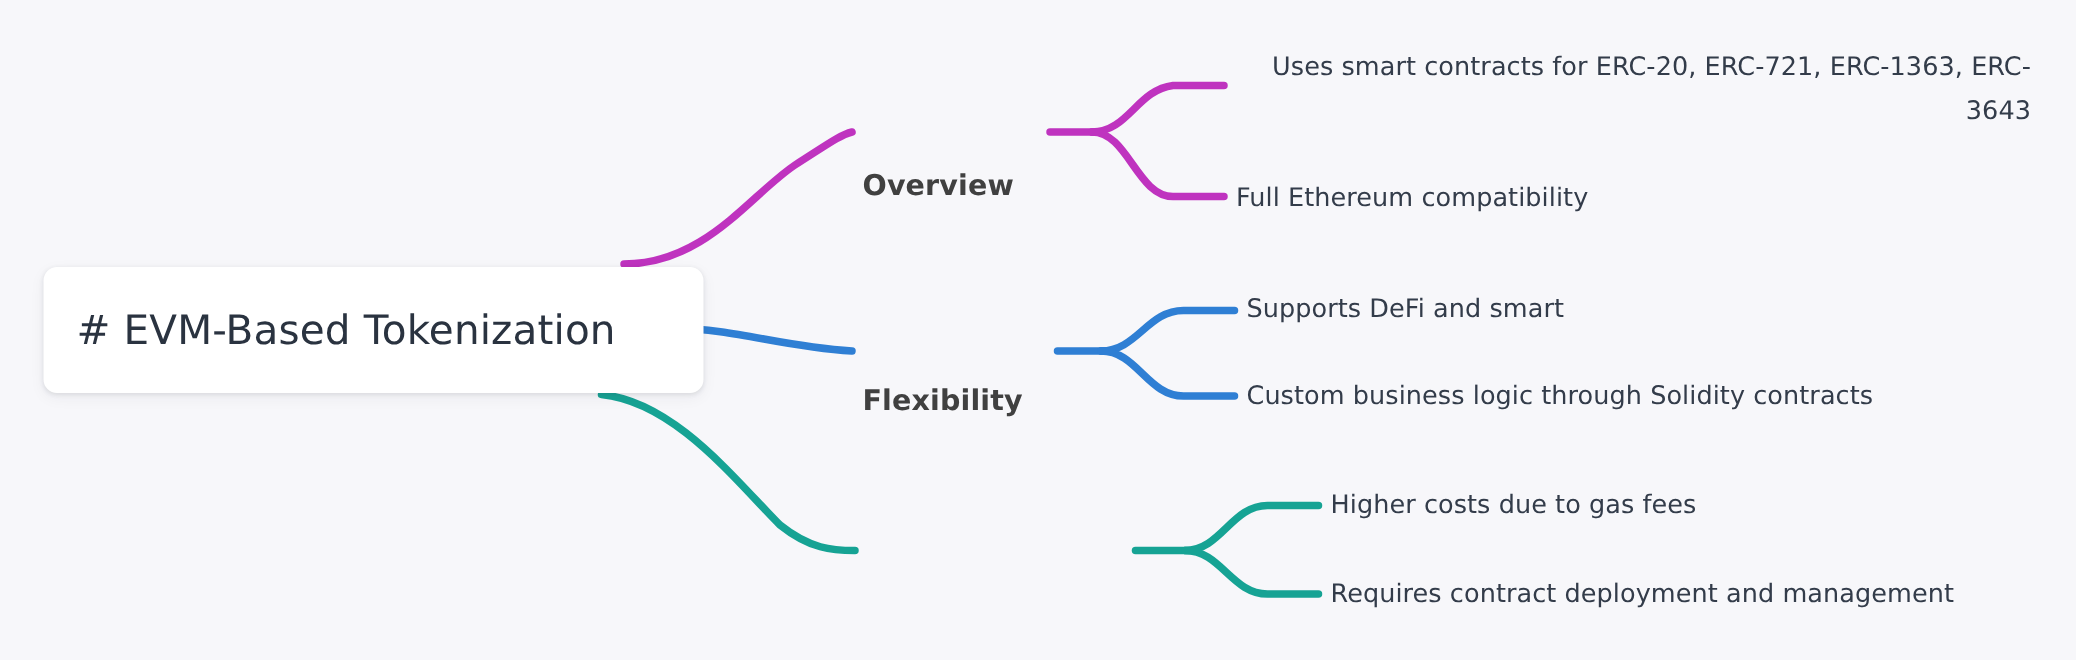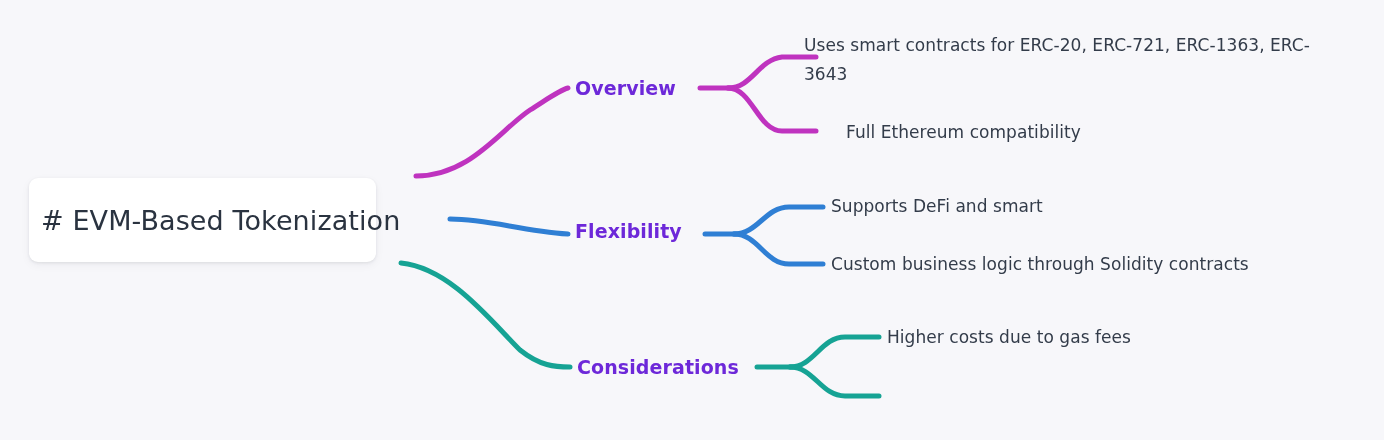--- a/index.html
+++ b/index.html
@@ -32,62 +32,63 @@
     top: 0;
     width: 1384px;
     height: 440px;
   }
 
   
   .root-node {
     position: absolute;
     left: 29px;
     top: 178px;
-    width: 347px;
+    width: 440px;
     height: 84px;
     background: #ffffff;
     border-radius: 9px;
     box-shadow: 0 1px 3px rgba(40, 45, 60, 0.10), 0 3px 10px rgba(40, 45, 60, 0.05);
     display: flex;
     align-items: center;
     box-sizing: border-box;
-    padding-left: 12px;
+    padding-left: 22px;
   }
   .root-label {
     font-size: 27px;
     font-weight: 400;
     color: #2a3340;
     letter-spacing: 0.1px;
     white-space: nowrap;
   }
 
   
   .branch-label {
     position: absolute;
     font-size: 19px;
     font-weight: bold;
-    color: #6d28d9;
+    color: #404040;
     white-space: nowrap;
     letter-spacing: 0.1px;
+    margin-top: 36px;
   }
   .branch-label.b-overview      { left: 575px; top: 77px; }
   .branch-label.b-flexibility   { left: 575px; top: 220px; }
   .branch-label.b-considerations{ left: 577px; top: 356px; }
 
   
   .leaf-label {
     position: absolute;
     font-size: 17px;
     font-weight: 400;
     color: #333c4a;
     line-height: 29px;
     letter-spacing: 0.05px;
   }
-  .leaf-label.l-erc      { left: 804px; top: 31px;  width: 530px; }
-  .leaf-label.l-eth      { left: 824px; top: 118px; white-space: nowrap; margin-left: 22px; }
+  .leaf-label.l-erc      { left: 824px; top: 31px;  width: 530px; text-align: right; }
+  .leaf-label.l-eth      { left: 824px; top: 118px; white-space: nowrap; }
   .leaf-label.l-defi     { left: 831px; top: 192px; white-space: nowrap; }
   .leaf-label.l-solidity { left: 831px; top: 250px; white-space: nowrap; }
   .leaf-label.l-gas      { left: 887px; top: 323px; white-space: nowrap; text-align: center; }
   .leaf-label.l-deploy   { left: 887px; top: 382px; white-space: nowrap; }
 </style>
 </head>
 <body style="background: rgb(247, 247, 250);">
 
 <div id="mindmap">
 
@@ -110,24 +111,24 @@
   </svg>
 
   <div class="node-layer">
 
     <div class="root-node">
       <span class="root-label"># EVM-Based Tokenization</span>
     </div>
 
     <div class="branch-label b-overview">Overview</div>
     <div class="branch-label b-flexibility">Flexibility</div>
-    <div class="branch-label b-considerations">Considerations</div>
 
     <div class="leaf-label l-erc">Uses smart contracts for ERC-20, ERC-721, ERC-1363, ERC-3643</div>
     <div class="leaf-label l-eth">Full Ethereum compatibility</div>
 
     <div class="leaf-label l-defi">Supports DeFi and smart</div>
     <div class="leaf-label l-solidity">Custom business logic through Solidity contracts</div>
 
     <div class="leaf-label l-gas">Higher costs due to gas fees</div>
+    <div class="leaf-label l-deploy">Requires contract deployment and management</div>
 
   </div>
 </div>
 
 </body></html>

